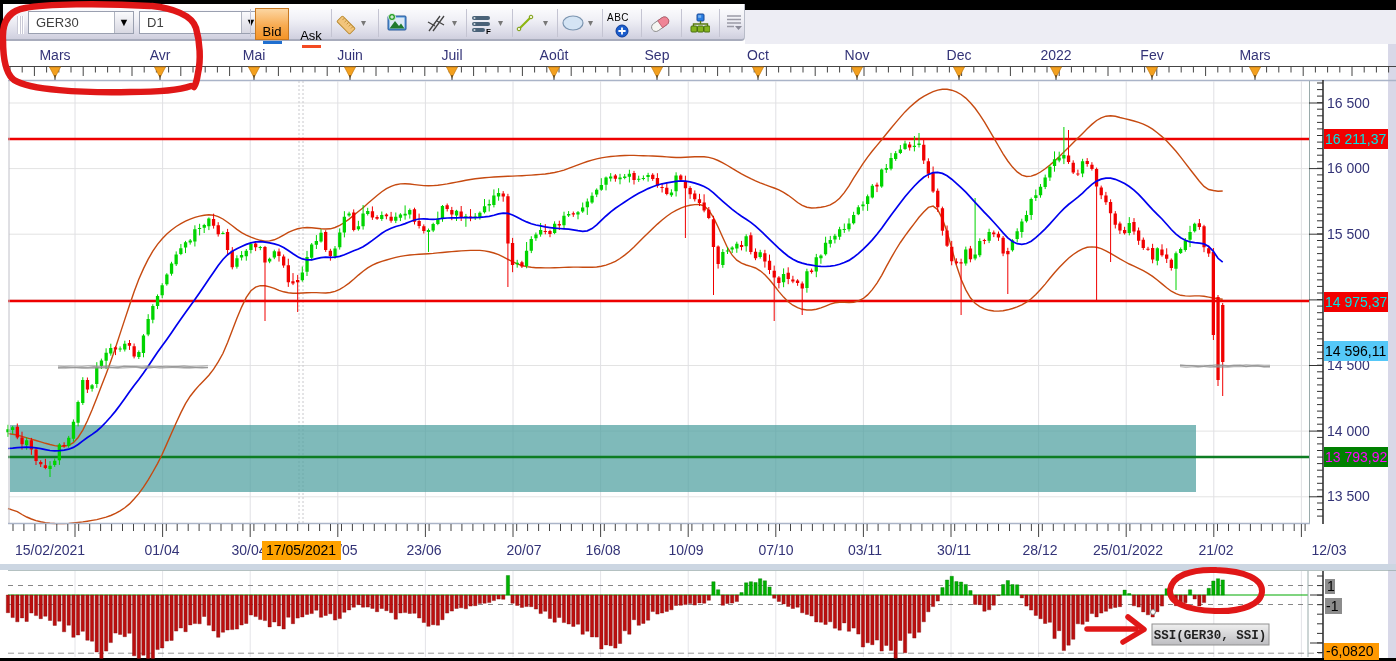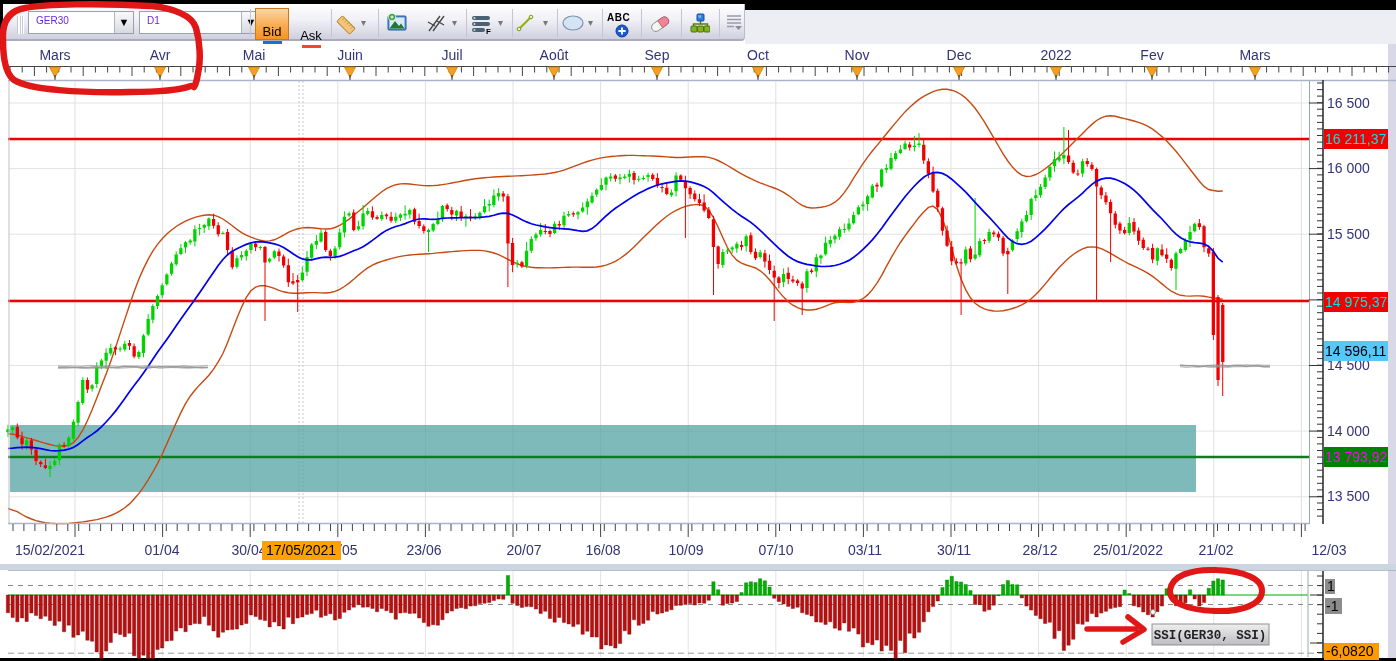--- a/index.html
+++ b/index.html
@@ -11,35 +11,35 @@
 .ml{font-size:14px;fill:#333377;font-family:"Liberation Sans",sans-serif;}
 .tt{font-size:12.5px;font-weight:bold;fill:#222;font-family:"Liberation Mono",monospace;}
 #tb{position:absolute;left:3px;top:4px;width:742px;height:37px;z-index:5;
 background:linear-gradient(#ffffff,#f0f0f6 45%,#dcdce8 80%,#cfcfde);
 border-bottom:2px solid #a8acbc;border-right:1px solid #b8bcc8;border-radius:0 0 4px 0;}
 #rp{position:absolute;left:745px;top:10px;width:651px;height:34px;background:#ededf4;z-index:4;}
 #lb{position:absolute;left:0;top:0;width:3px;height:42px;background:#000;z-index:6;}
 .grip{position:absolute;left:14px;top:12px;width:7px;height:18px;
 background:repeating-linear-gradient(90deg,#c9c9d6 0,#c9c9d6 1px,#fff 1px,#fff 2.5px);}
 .combo{position:absolute;top:7px;height:23px;background:#fff;border:1px solid #9aa0b0;}
-.ctext{position:absolute;left:7px;top:3px;font-size:10px;color:#6d28d9;}
+.ctext{position:absolute;left:7px;top:3px;font-size:13px;color:#404040;}
 .cbtn{position:absolute;right:0;top:0;width:19px;height:21px;text-align:center;
 background:linear-gradient(#fafafc,#d8d8e2);border-left:1px solid #b0b4c0;
 font-size:11px;color:#000;line-height:20px;}
 .sep{position:absolute;top:5px;width:1px;height:28px;background:#c4c4d2;}
 #bid{position:absolute;left:252px;top:4px;width:34px;height:32px;
 background:linear-gradient(#fcd6a2,#f8ab52 55%,#f49427);border:1px solid #c87820;}
 #bid span{display:block;text-align:center;font-size:13px;margin-top:15px;color:#000;}
 #bid i{display:block;width:19px;height:3px;background:#1f6fd0;margin:2px auto 0;}
 #ask{position:absolute;left:291px;top:4px;width:34px;height:32px;}
 #ask span{display:block;text-align:center;font-size:13px;margin-top:20px;color:#000;}
 #ask i{display:block;width:19px;height:3px;background:#f34a22;margin:2px auto 0;}
 .ic{position:absolute;top:9px;}
 .dd{position:absolute;top:13px;font-size:10px;color:#777;}
-.abc{position:absolute;left:604px;top:8px;font-size:10px;font-weight:bold;color:#000;
+.abc{position:absolute;left:604px;top:8px;font-size:10px;font-weight:normal;color:#000;
 letter-spacing:0.5px;}
 </style></head>
 <body>
 <div id="wrap">
 <svg id="cv" width="1396" height="661" viewBox="0 0 1396 661">
 <rect x="0" y="44" width="1396" height="617" fill="#ffffff"></rect>
 <rect x="0" y="0" width="1396" height="4" fill="#000000"></rect>
 <rect x="745" y="0" width="651" height="10" fill="#000000"></rect>
 <rect x="0" y="658" width="1396" height="3" fill="#000"></rect>
 <rect x="1388" y="10" width="8" height="648" fill="#d8d8e8"></rect>

